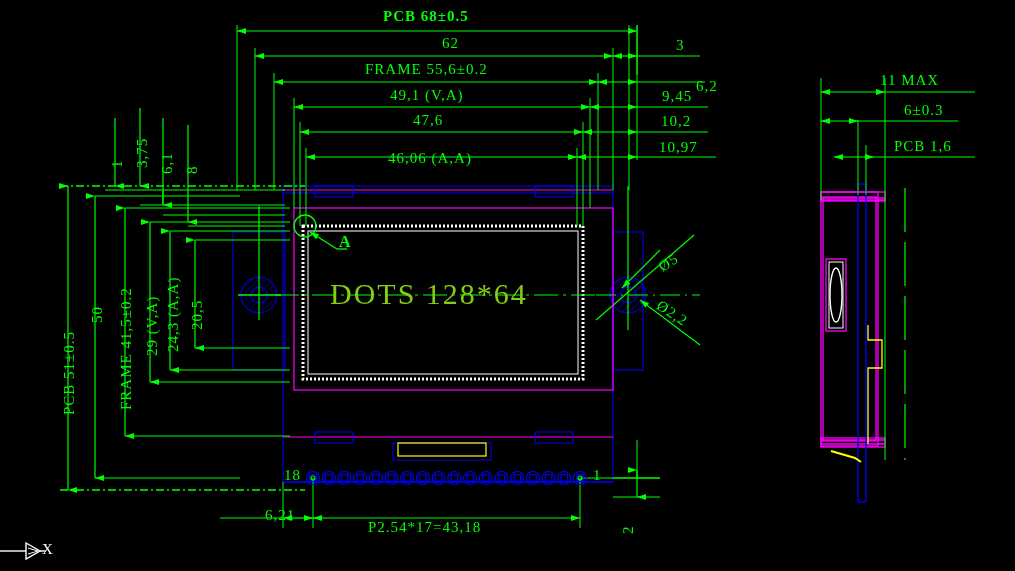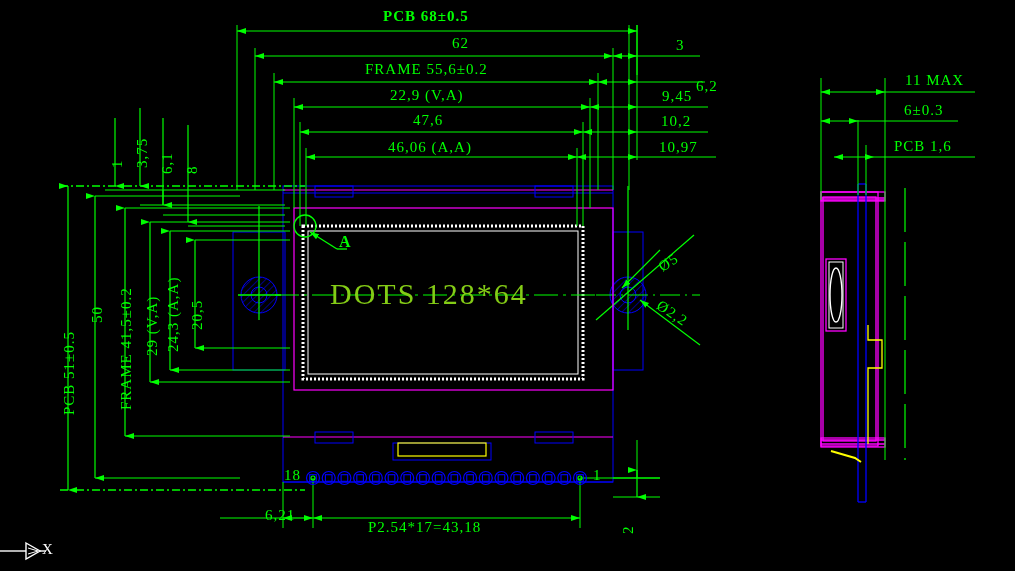--- a/index.html
+++ b/index.html
@@ -319,25 +319,25 @@
           <circle cx="580" cy="478" r="2" fill="none" stroke="#00ff00" stroke-width="1.2"></circle>
         </g>
       </svg>
     </div>
 
   <div class="big" style="left:330px;top:279px;">DOTS 128*64</div>
 
   <div class="lbl bold" style="left:339px;top:234px;font-size:16px;">A</div>
 
   <div class="lbl" style="left:383px;top:9px;font-weight:bold;">PCB  68±0.5</div>
-  <div class="lbl" style="left:452px;top:36px;">62</div>
+  <div class="lbl" style="left:442px;top:36px;">62</div>
   <div class="lbl" style="left:365px;top:62px;">FRAME  55,6±0.2</div>
-  <div class="lbl" style="left:390px;top:88px;">22,9  (V,A)</div>
+  <div class="lbl" style="left:390px;top:88px;">49,1  (V,A)</div>
   <div class="lbl" style="left:413px;top:113px;">47,6</div>
-  <div class="lbl" style="left:388px;top:140px;">46,06  (A,A)</div>
+  <div class="lbl" style="left:388px;top:151px;">46,06  (A,A)</div>
 
   <div class="lbl" style="left:676px;top:38px;">3</div>
   <div class="lbl" style="left:696px;top:64px;margin-top:15px;">6,2</div>
   <div class="lbl" style="left:662px;top:89px;">9,45</div>
   <div class="lbl" style="left:661px;top:114px;">10,2</div>
   <div class="lbl" style="left:659px;top:140px;">10,97</div>
 
   <div class="lbl v" style="left:110px;top:168px;">1</div>
   <div class="lbl v" style="left:135px;top:168px;">3,75</div>
   <div class="lbl v" style="left:160px;top:174px;">6,1</div>
@@ -353,19 +353,19 @@
   <div class="lbl" style="left:218px;top:508px;margin-left:47px;">6,21</div>
   <div class="lbl" style="left:368px;top:520px;">P2.54*17=43,18</div>
   <div class="lbl v" style="left:621px;top:534px;">2</div>
 
   <div class="lbl" style="left:284px;top:468px;">18</div>
   <div class="lbl" style="left:593px;top:468px;">1</div>
 
   <div class="lbl dg1" style="left:656px;top:262px;">Ø5</div>
   <div class="lbl dg2" style="left:662px;top:298px;">Ø2,2</div>
 
-  <div class="lbl" style="left:905px;top:73px;">11  MAX</div>
+  <div class="lbl" style="left:880px;top:73px;">11  MAX</div>
   <div class="lbl" style="left:904px;top:103px;">6±0.3</div>
   <div class="lbl" style="left:894px;top:139px;">PCB  1,6</div>
 
   <div class="ucs" style="left:42px;top:541px;">X</div>
 
 </div>
 
 </body></html>

